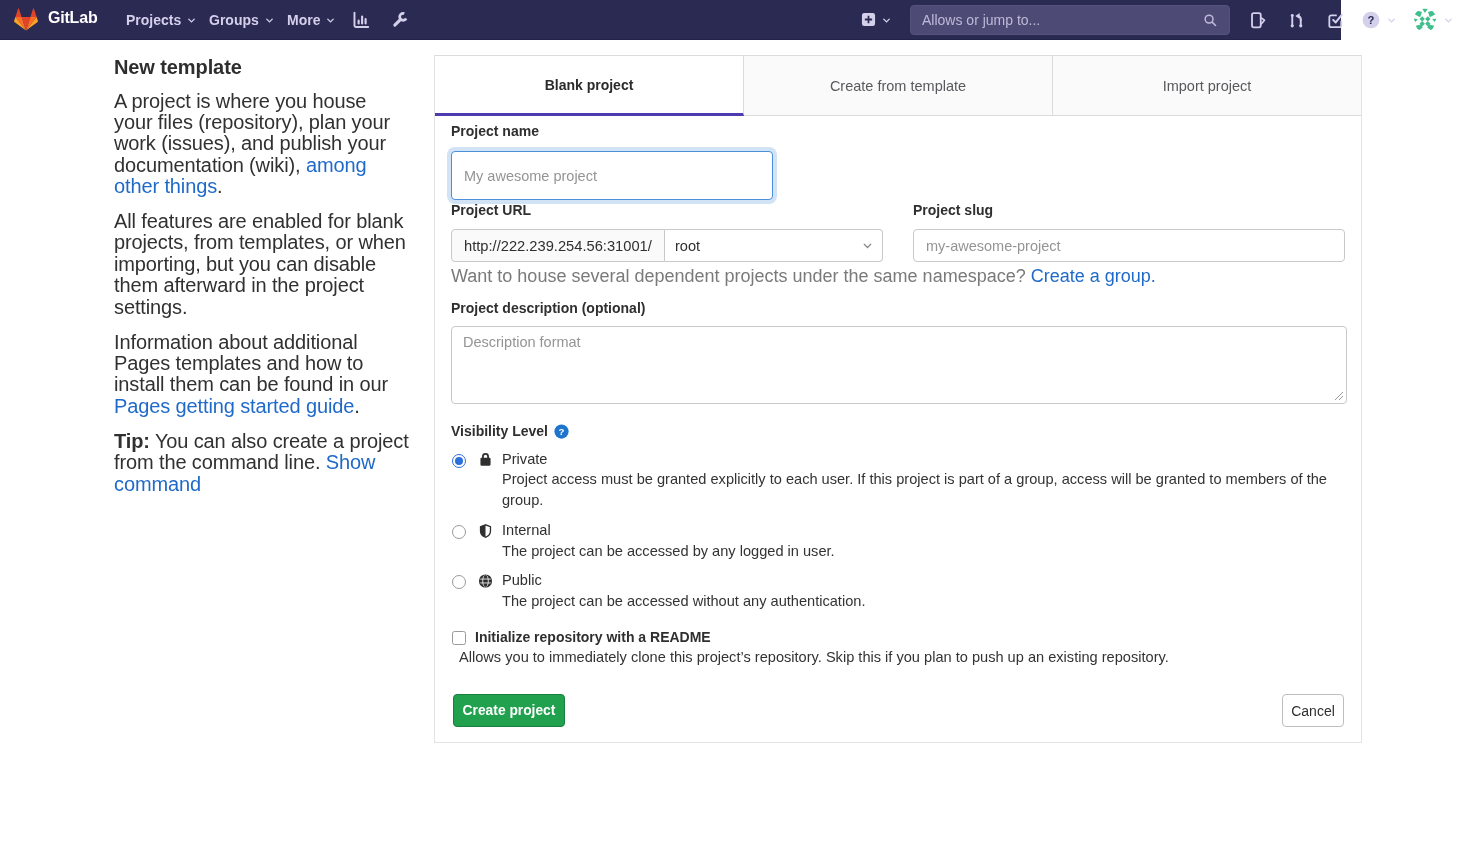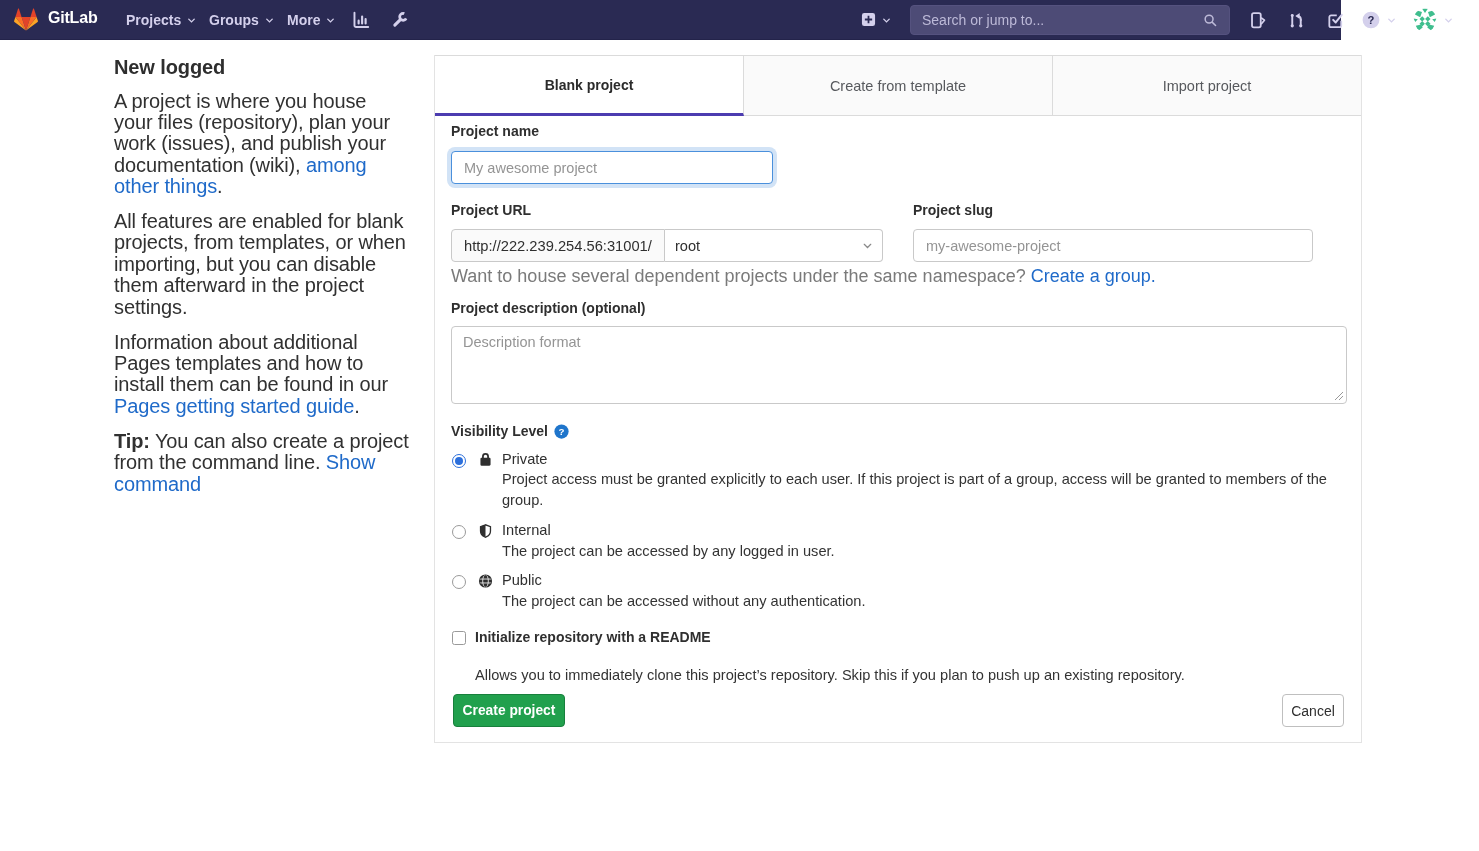--- a/index.html
+++ b/index.html
@@ -88,21 +88,21 @@
   </svg>
 
   <svg style="position:absolute;left:861px;top:12px" width="15" height="15" viewBox="0 0 16 16">
     <path fill="#d4d0ec" fill-rule="evenodd" d="M3.5 1h9A2.5 2.5 0 0 1 15 3.5v9A2.5 2.5 0 0 1 12.5 15h-9A2.5 2.5 0 0 1 1 12.5v-9A2.5 2.5 0 0 1 3.5 1Zm3.55 3.1v2.95H4.1v1.9h2.95v2.95h1.9V8.95h2.95v-1.9H8.95V4.1h-1.9Z"></path>
   </svg>
   <svg style="position:absolute;left:881px;top:15px" width="11" height="11" viewBox="0 0 16 16">
       <path fill="none" stroke="#d4d0ec" stroke-width="2" stroke-linecap="round" d="m4 6 4 4 4-4"></path>
     </svg>
 
   <div class="searchbox">
-      <span class="ph">Search or jump to...</span>
+      <span class="ph">Allows or jump to...</span>
     <svg width="15" height="15" viewBox="0 0 16 16">
         <circle cx="6.5" cy="6.5" r="4.2" fill="none" stroke="#bdbad8" stroke-width="1.6"></circle>
         <path stroke="#bdbad8" stroke-width="1.6" stroke-linecap="round" d="m10 10 3.4 3.4"></path>
       </svg>
   </div>
 
   <svg style="position:absolute;left:1250px;top:12px" width="17" height="17" viewBox="0 0 16 16">
     <rect x="1.9" y="1" width="8.2" height="13.4" rx="1.7" fill="none" stroke="#d4d0ec" stroke-width="1.7"></rect>
     <path fill="none" stroke="#d4d0ec" stroke-width="1.6" stroke-linejoin="round" d="m10.4 5.4 3.2 2.3-3.2 3.8"></path>
   </svg>
@@ -152,49 +152,49 @@
       <path d="M2.8 17.8 8 16.4l1.7 3L5.2 23Z"></path>
       <path d="M21.2 17.8 16 16.4l-1.7 3 4.5 3.6Z"></path>
     </g>
   </svg>
   <svg style="position:absolute;left:1443px;top:15px" width="11" height="11" viewBox="0 0 16 16">
       <path fill="none" stroke="#d4d0ec" stroke-width="2" stroke-linecap="round" d="m4 6 4 4 4-4"></path>
     </svg>
 </div>
 
 <div class="sidebar">
-  <h1>New logged</h1>
+  <h1>New template</h1>
   <p>A project is where you house your files (repository), plan your work (issues), and publish your documentation (wiki), <a href="#">among other things</a>.</p>
   <p>All features are enabled for blank projects, from templates, or when importing, but you can disable them afterward in the project settings.</p>
   <p>Information about additional Pages templates and how to install them can be found in our <a href="#">Pages getting started guide</a>.</p>
   <p><b>Tip:</b> You can also create a project from the command line. <a href="#">Show command</a></p>
 </div>
 
 <div class="panel">
   <div class="tabs">
     <div class="tab active">Blank project</div>
     <div class="tab">Create from template</div>
     <div class="tab">Import project</div>
   </div>
 
   <div class="flabel" style="left:16px; top:66px;">Project name</div>
-  <div class="input" style="left:16px; top:96px; width:322px; height:33px; border:1px solid #4a90dc; box-shadow:0 0 0 4px #d2e3f6;">
+  <div class="input" style="left:16px; top:96px; width:322px; height:49px; border:1px solid #4a90dc; box-shadow:0 0 0 4px #d2e3f6;">
       <span class="ph2">My awesome project</span>
     </div>
 
   <div class="flabel" style="left:16px; top:145px;">Project URL</div>
   <div class="flabel" style="left:478px; top:145px;">Project slug</div>
 
   <div style="position:absolute; left:16px; top:174px; width:214px; height:33px; background:#fafafa; border:1px solid #c9c9c9; border-radius:4px 0 0 4px; display:flex; align-items:center; padding:0 12px; font-size:14.7px; color:#2f2f2f;">http://222.239.254.56:31001/</div>
   <div style="position:absolute; left:230px; top:174px; width:218px; height:33px; background:#fff; border:1px solid #c9c9c9; border-left:none; border-radius:0 4px 4px 0; display:flex; align-items:center; padding:0 10px; font-size:14.6px; color:#2f2f2f;">root
     <svg style="position:absolute; right:8px;" width="13" height="13" viewBox="0 0 16 16">
         <path fill="none" stroke="#898989" stroke-width="1.5" stroke-linecap="round" d="m4 6.5 4 4 4-4"></path>
       </svg>
   </div>
-  <div class="input" style="left:478px; top:174px; width:400px; height:33px;">
+  <div class="input" style="left:478px; top:174px; width:432px; height:33px;">
       <span class="ph2">my-awesome-project</span>
     </div>
 
   <div class="help-text" style="left:16px; top:211px;">Want to house several dependent projects under the same namespace? <a href="#">Create a group.</a></div>
 
   <div class="flabel" style="left:16px; top:242.7px;">Project description (optional)</div>
   <div class="input" style="left:16px; top:271px; width:896px; height:78px; align-items:flex-start; padding-top:7px; padding-left:11px;">
       <span class="ph2">Description format</span>
     <svg style="position:absolute; right:2px; bottom:2px;" width="10" height="10" viewBox="0 0 10 10">
         <path stroke="#999" stroke-width="1" d="M9 1 1 9M9 5 5 9"></path>
@@ -234,17 +234,17 @@
       <g clip-path="url(#gl)" fill="none" stroke="#fff" stroke-width="0.85">
         <ellipse cx="8" cy="8" rx="3" ry="6.6"></ellipse>
         <path d="M1.3 5.9h13.4M1.3 10.1h13.4"></path>
       </g>
     </svg>
   <div class="opt-label" style="left:67px; top:515.3px;">Public</div>
   <div class="opt-desc" style="left:67px; top:536.3px; width:840px;">The project can be accessed without any authentication.</div>
 
   <div class="checkbox" style="left:17px; top:576px;"></div>
   <div class="flabel" style="left:40px; top:572px;">Initialize repository with a README</div>
-  <div class="opt-desc" style="left:40px; top:591.7px; width:860px;margin-top:18px;">Allows you to immediately clone this project’s repository. Skip this if you plan to push up an existing repository.</div>
+  <div class="opt-desc" style="left:24px; top:591.7px; width:860px;">Allows you to immediately clone this project’s repository. Skip this if you plan to push up an existing repository.</div>
 
   <div class="btn-green" style="left:18px;">Create project</div>
   <div class="btn-cancel" style="left:847px;">Cancel</div>
 </div>
 
 </body></html>

